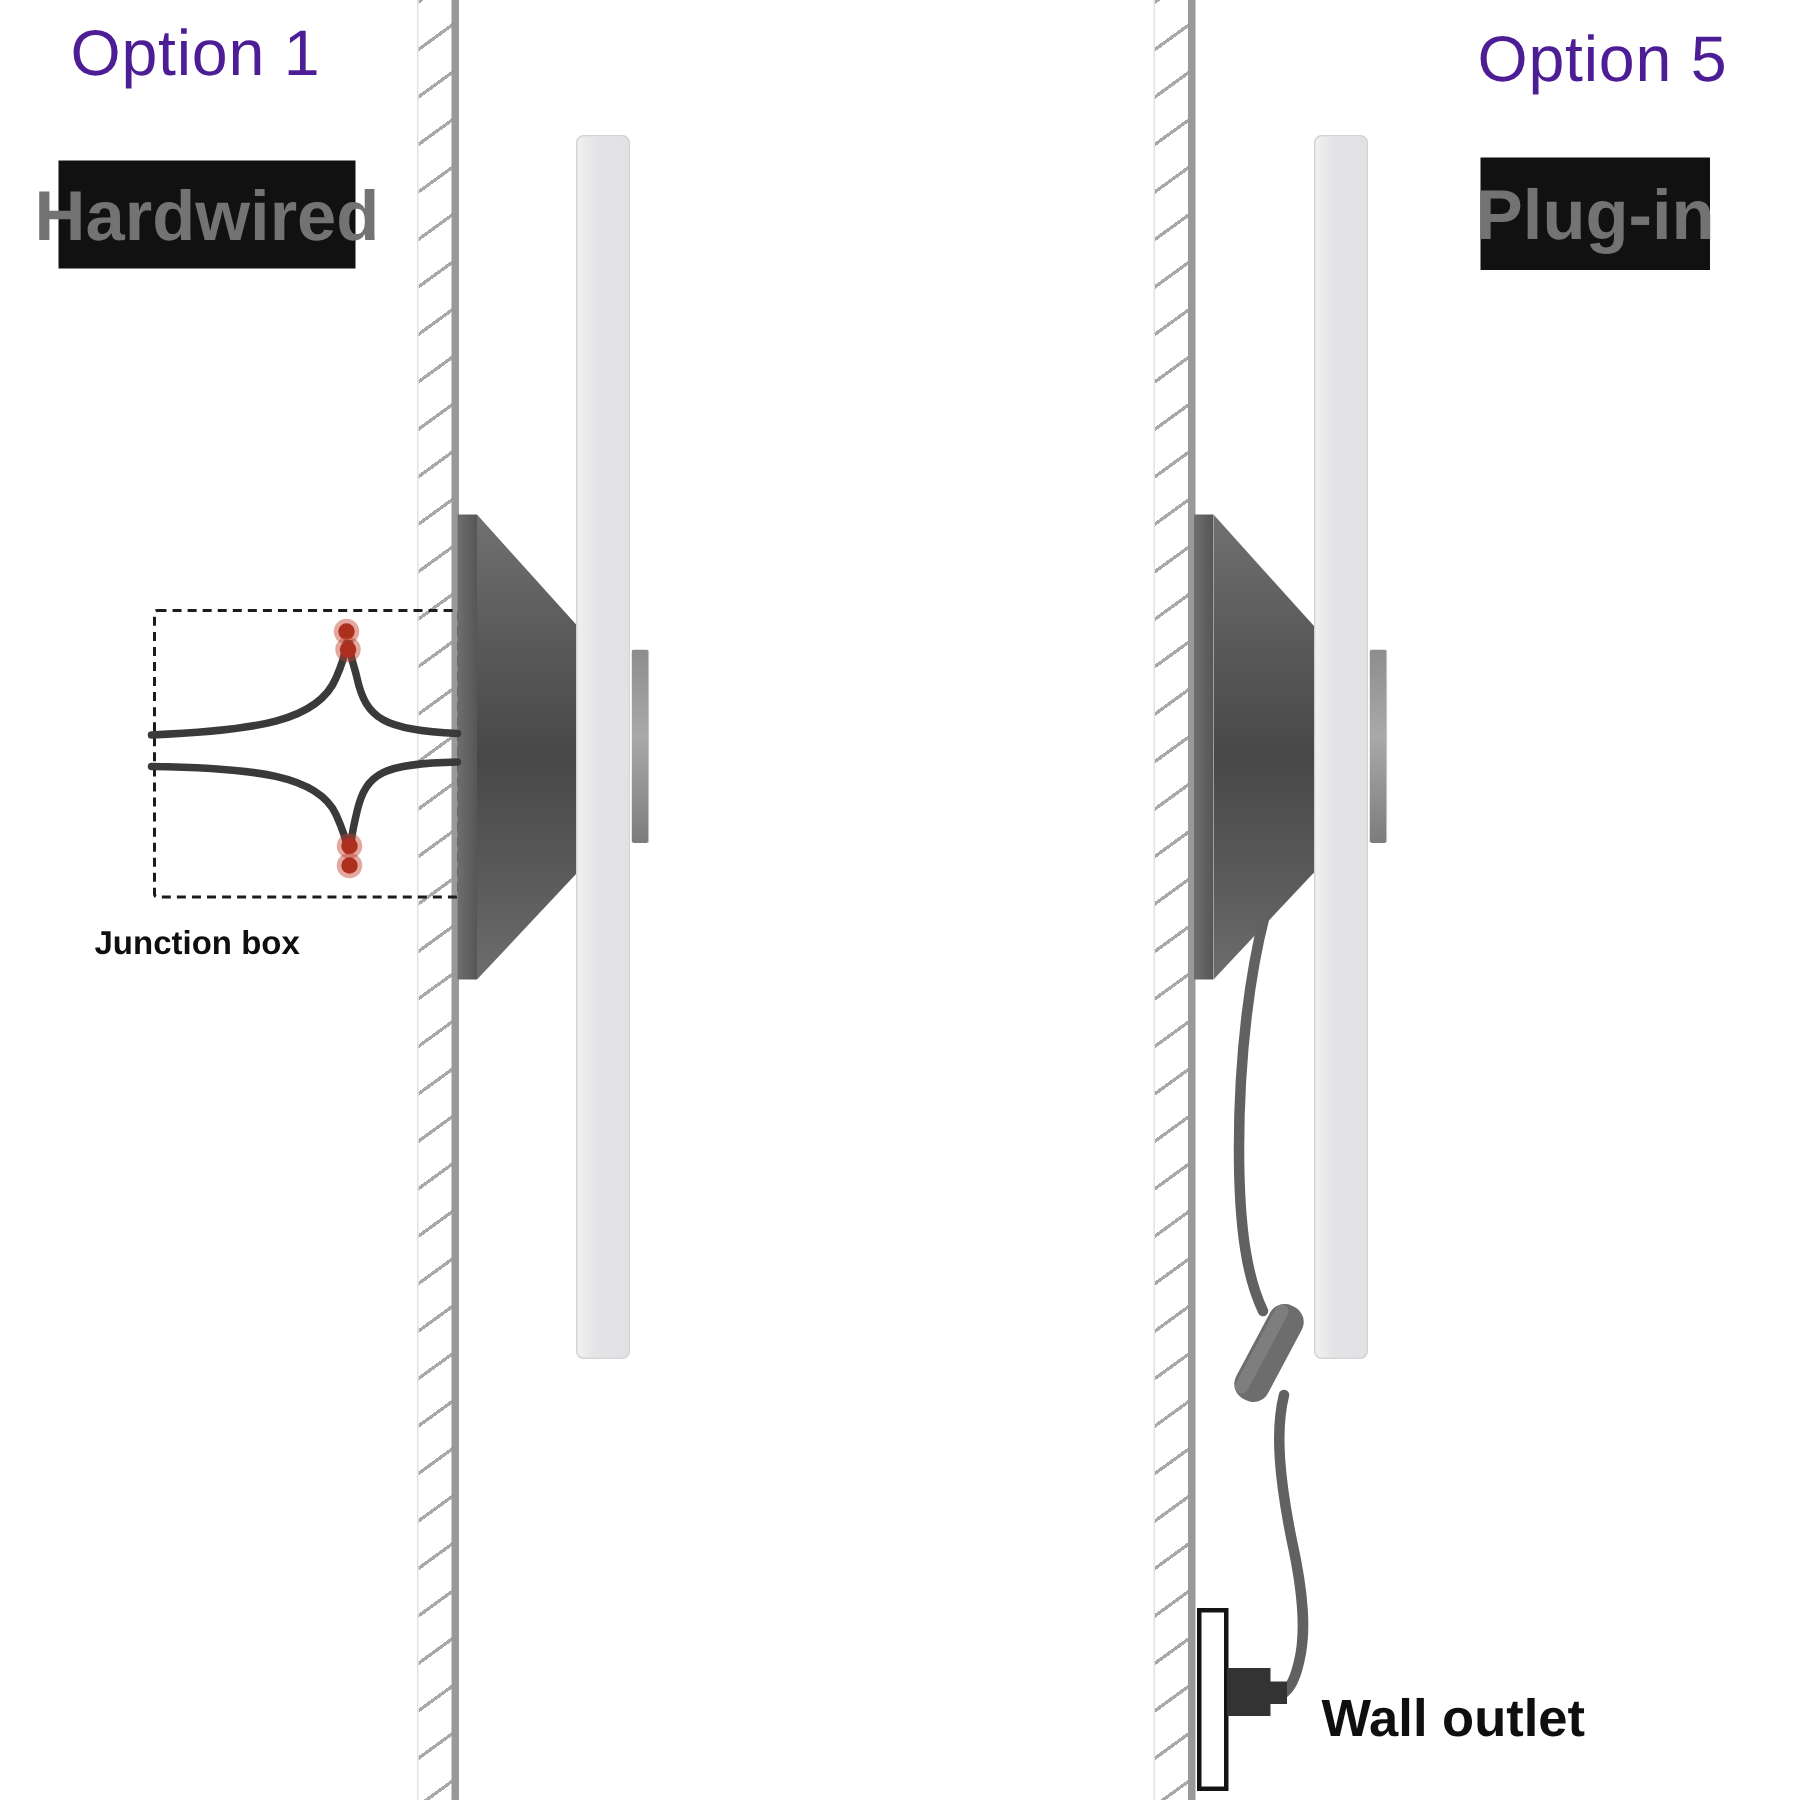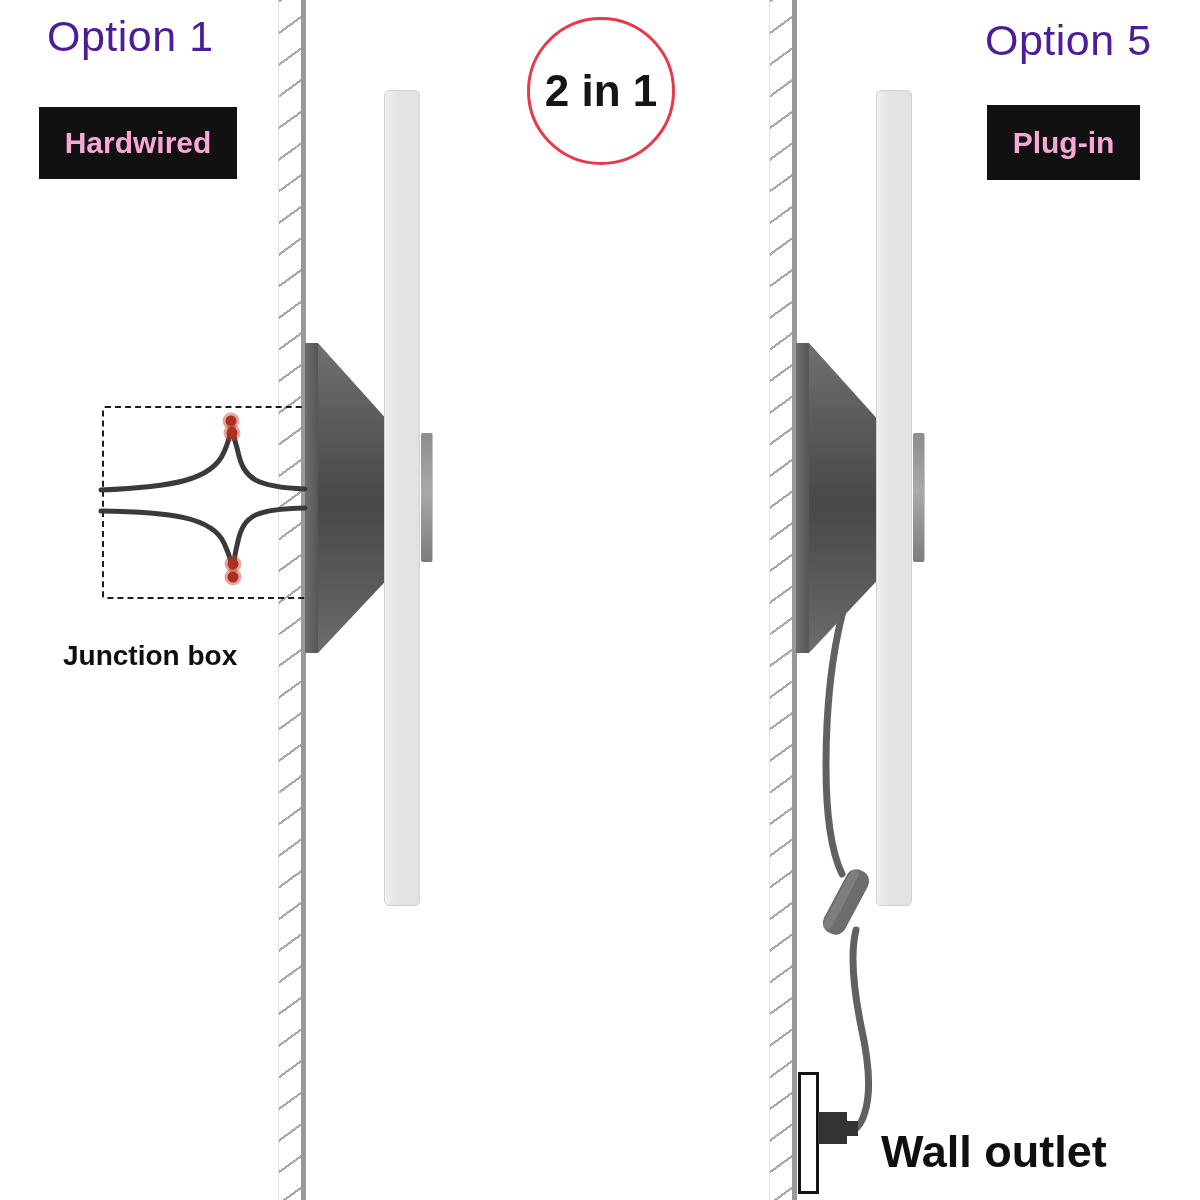--- a/index.html
+++ b/index.html
@@ -60,45 +60,44 @@
   
   .overlay{position:absolute;left:0;top:0;width:1200px;height:1200px;z-index:6;pointer-events:none;}
   
   .opt-title{
     position:absolute;font-size:43px;font-weight:400;letter-spacing:0.5px;
     color:#4c1d95;white-space:nowrap;z-index:7;
   }
   .opt-title-1{left:47px;top:12px;}
   .opt-title-2{left:985px;top:16px;}
   .method-badge{
-    position:absolute;background:#111111;color:#f9a8d4;font-weight:700;font-size:30px;
+    position:absolute;background:#111111;color:#737373;font-weight:700;font-size:47px;
     display:flex;align-items:center;justify-content:center;z-index:7;white-space:nowrap;
   }
   .method-badge-1{left:39px;top:107px;width:198px;height:72px;}
   .method-badge-2{left:987px;top:105px;width:153px;height:75px;}
   .circle-badge{
     position:absolute;left:527px;top:17px;width:148px;height:148px;border-radius:50%;
     border:3px solid #e8394b;background:#ffffff;display:flex;align-items:center;justify-content:center;
     font-size:44px;font-weight:700;color:#151515;box-sizing:border-box;z-index:7;white-space:nowrap;
   }
   .callout{
     position:absolute;font-weight:700;color:#0f0f0f;white-space:nowrap;z-index:7;
   }
-  .callout-junction{left:63px;top:640px;font-size:28px;}
-  .callout-outlet{left:881px;top:1126px;font-size:45px;}
+  .callout-junction{left:63px;top:616px;font-size:22px;}
+  .callout-outlet{left:881px;top:1126px;font-size:35px;}
 </style>
 </head>
 <body>
 
 <div class="canvas">
 
   <div class="opt-title opt-title-1">Option 1</div>
   <div class="method-badge method-badge-1">Hardwired</div>
 
-  <div class="circle-badge">2 in 1</div>
 
   <div class="opt-title opt-title-2">Option 5</div>
   <div class="method-badge method-badge-2">Plug-in</div>
 
   <div class="hatch-band hatch-left"></div>
   <div class="wall-line wall-line-left"></div>
 
   <div class="hatch-band hatch-right"></div>
   <div class="wall-line wall-line-right"></div>
 

